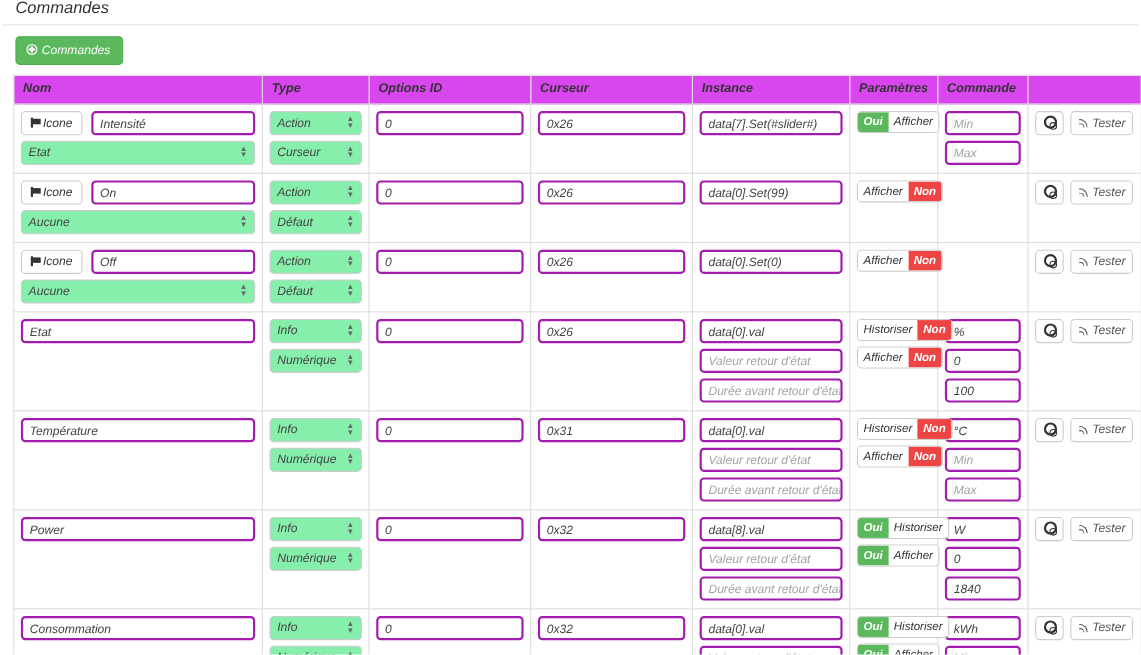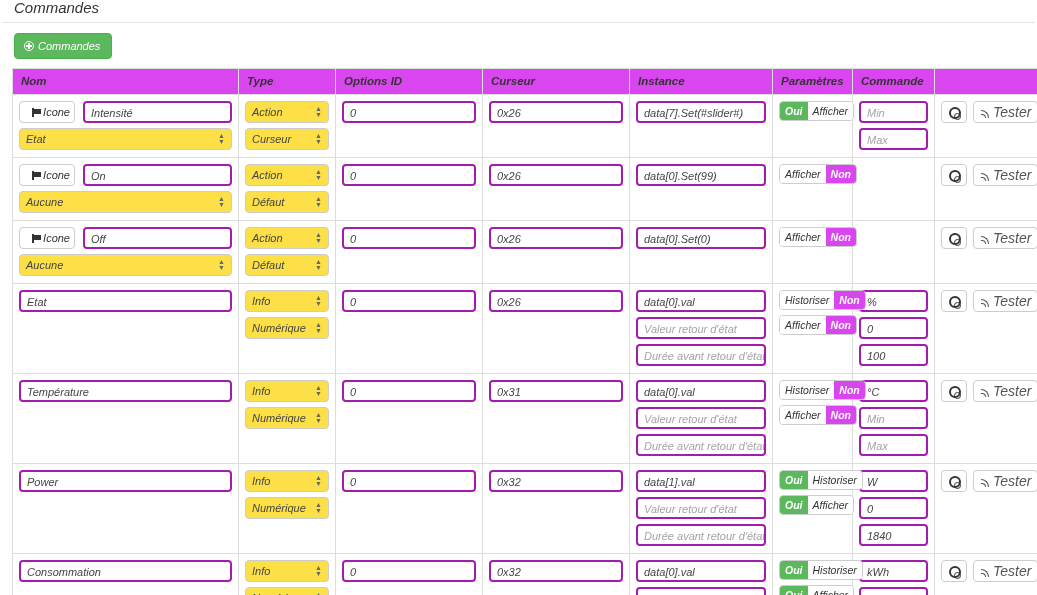--- a/index.html
+++ b/index.html
@@ -111,21 +111,21 @@
     white-space: nowrap;
   }
   .inp.last { margin-bottom: 0; }
   .inp.ph { color: #a4a4a4; }
 
   .sel {
     position: relative;
     display: block;
     border: 1px solid #cccccc;
     border-radius: 4px;
-    background: #fde047;
+    background: #86efac;
     height: 22px;
     line-height: 20px;
     padding: 0 18px 0 6px;
     font-size: 11px;
     color: #444;
     width: 100%;
     margin-bottom: 5px;
     white-space: nowrap;
     overflow: hidden;
   }
@@ -151,21 +151,21 @@
   }
   .btn-icone {
     flex: 0 0 56px;
     border: 1px solid #cccccc;
     border-radius: 4px;
     background: #fff;
     height: 22px;
     line-height: 20px;
     font-size: 11px;
     color: #333;
-    text-align: right;
+    text-align: center;
     padding: 0 4px;
     cursor: pointer;
     white-space: nowrap;
   }
   .flag-ico {
     display: inline-block;
     width: 9px; height: 9px;
     position: relative;
     vertical-align: -1px;
     margin-right: 2px;
@@ -204,39 +204,39 @@
     cursor: pointer;
     background: #ffffff;
     color: #333;
   }
   .toggle-group .tg.on-green {
     background: #5cb85c;
     color: #ffffff;
     font-weight: bold;
   }
   .toggle-group .tg.on-red {
-    background: #d946ef;
+    background: #ef4444;
     color: #ffffff;
     font-weight: bold;
   }
   .param-stack { display: flex; flex-direction: column; align-items: flex-start; }
 
   
   .actions {
     display: flex;
     align-items: center;
     gap: 6px;
   }
   .btn-cfg, .btn-test {
     border: 1px solid #cccccc;
     border-radius: 4px;
     background: #fff;
     height: 22px;
     line-height: 20px;
-    font-size: 14px;
+    font-size: 11px;
     padding: 0 6px;
     color: #333;
     cursor: pointer;
     white-space: nowrap;
   }
   .btn-test { color: #555; }
   .cogs-ico {
     display: inline-block;
     width: 12px; height: 12px;
     position: relative;
@@ -585,21 +585,21 @@
                 <span>▼</span>
               </span></div>
           </td>
           <td>
             <div class="inp last">0</div>
           </td>
           <td>
             <div class="inp last">0x32</div>
           </td>
           <td>
-            <div class="inp">data[1].val</div>
+            <div class="inp">data[8].val</div>
             <div class="inp ph">Valeur retour d'état</div>
             <div class="inp ph last">Durée avant retour d'état (min)</div>
           </td>
           <td>
             <div class="param-stack">
               <span class="toggle-group">
                 <span class="tg on-green">Oui</span>
                 <span class="tg ">Historiser</span>
               </span>
               <span class="toggle-group">

